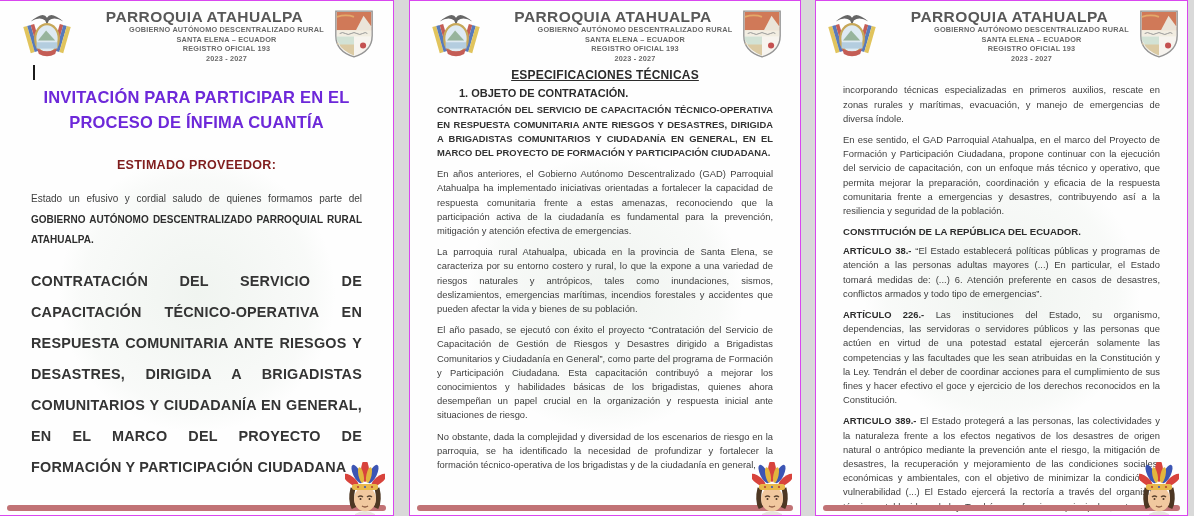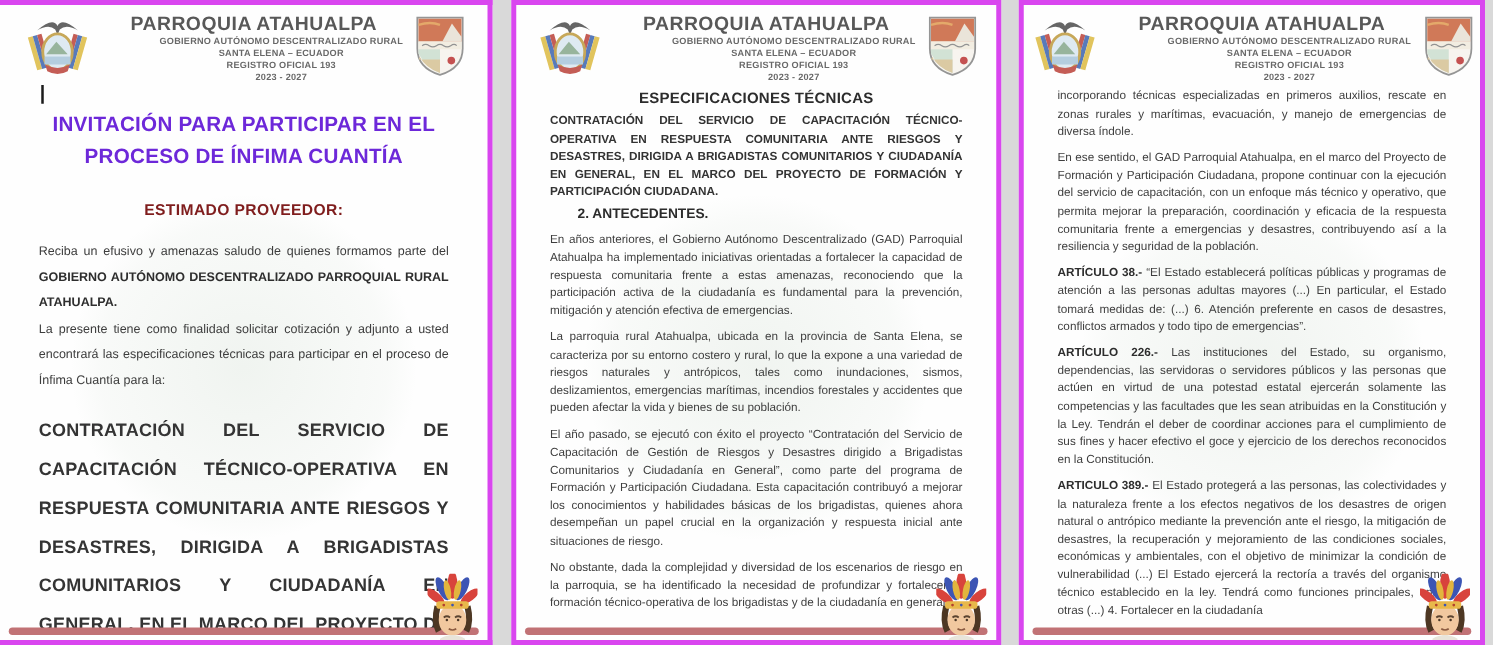--- a/index.html
+++ b/index.html
@@ -3,21 +3,21 @@
 <meta charset="utf-8">
 <style>
   html,body{margin:0;padding:0;}
   body{
     width:1194px;height:516px;overflow:hidden;
     background:#d9d9d9;
     font-family:"Liberation Sans", sans-serif;
   }
   .pages{display:flex;height:516px;align-items:stretch;}
   .page{
-    position:relative;background:#fefefe;border:4px solid #d946ef;
+    position:relative;background:#fefefe;border:1px solid #d946ef;
     box-sizing:border-box;flex-shrink:0;overflow:hidden;
   }
   .page-1{width:394px;border-left:none;}
   .page-2{width:392px;margin-left:15px;}
   .page-3{width:373px;margin-left:14px;}
 
   
   .doc-header{display:flex;align-items:flex-start;justify-content:center;gap:9px;padding-top:7px;opacity:.92;}
   .hdr-text{text-align:center;}
   .hdr-title{font-size:15.5px;font-weight:bold;color:#4a4a4a;line-height:17px;letter-spacing:.4px;}
@@ -39,27 +39,27 @@
   
   .cursor{position:absolute;left:33px;top:64px;width:2px;height:15px;background:#1b1b1b;}
   .inv-title{margin-top:22px;text-align:center;font-size:16.5px;font-weight:bold;color:#6d28d9;line-height:25px;letter-spacing:.2px;}
   .greeting{margin-top:23px;text-align:center;font-size:12.5px;font-weight:bold;color:#7f1d1d;letter-spacing:.3px;}
   .body1{margin-top:17px;}
   .body1 p{margin:0;font-size:10px;line-height:20.5px;text-align:justify;color:#3d3d3d;}
   .body1 b{color:#2e2e2e;}
   .contract{margin-top:15px;font-size:14.4px;font-weight:bold;line-height:31px;text-align:justify;color:#343434;letter-spacing:.2px;}
 
   
-  .sec-title{margin:5px 0 0 0;text-align:center;font-weight:bold;font-size:12px;color:#2c2c2c;letter-spacing:.2px;}
+  .sec-title{margin:5px 0 0 0;text-align:center;font-weight:bold;font-size:12px;color:#2c2c2c;letter-spacing:.2px;text-decoration:underline;}
   .h-num{margin:5px 0 0 0;padding-left:22px;font-weight:bold;font-size:11px;color:#2c2c2c;}
   .obj{margin:4px 0 0 0;font-weight:bold;font-size:9.4px;line-height:14.2px;text-align:justify;color:#333;}
   .bpar{font-size:9.4px;line-height:14.2px;text-align:justify;color:#3e3e3e;margin:7px 0 0 0;}
   .bpar .lbl{font-weight:bold;color:#2d2d2d;}
   .bold-line{margin:8px 0 0 0;font-weight:bold;font-size:9.6px;color:#2c2c2c;}
-  .first-par{margin-top:3px;}
+  .first-par{margin-top:20px;}
 
   
   .footer-line{position:absolute;left:7px;right:7px;bottom:4px;height:6px;border-radius:3px;background:var(--accent,#c17275);}
   .mascot{position:absolute;right:8px;bottom:-5px;z-index:3;}
 </style>
 </head>
 <body>
 
 <svg width="0" height="0" style="position:absolute">
   <defs>
@@ -136,22 +136,21 @@
           <use href="#crest"></use>
         </svg>
     </div>
 
     <div class="cursor"></div>
 
     <div class="content c-wide">
       <div class="inv-title">INVITACIÓN PARA PARTICIPAR EN EL PROCESO DE ÍNFIMA CUANTÍA</div>
       <div class="greeting">ESTIMADO PROVEEDOR:</div>
       <div class="body1">
-        <p><span>Reciba un efusivo y amenazas saludo de quienes formamos parte del</span><b> GOBIERNO AUTÓNOMO DESCENTRALIZADO PARROQUIAL RURAL ATAHUALPA.</b></p>
-        <p>La presente tiene como finalidad solicitar cotización y adjunto a usted encontrará las especificaciones técnicas para participar en el proceso de Ínfima Cuantía para la:</p>
+        <p><span>Estado un efusivo y cordial saludo de quienes formamos parte del</span><b> GOBIERNO AUTÓNOMO DESCENTRALIZADO PARROQUIAL RURAL ATAHUALPA.</b></p>
       </div>
       <div class="contract">CONTRATACIÓN DEL SERVICIO DE CAPACITACIÓN TÉCNICO-OPERATIVA EN RESPUESTA COMUNITARIA ANTE RIESGOS Y DESASTRES, DIRIGIDA A BRIGADISTAS COMUNITARIOS Y CIUDADANÍA EN GENERAL, EN EL MARCO DEL PROYECTO DE FORMACIÓN Y PARTICIPACIÓN CIUDADANA</div>
 
     </div>
 
     <div class="footer-line"></div>
     <svg class="mascot" width="40" height="58" viewBox="0 0 40 58">
         <use href="#mascot"></use>
       </svg>
   </div>
@@ -170,22 +169,22 @@
         <div class="hdr-sub">REGISTRO OFICIAL 193</div>
         <div class="hdr-sub">2023 - 2027</div>
       </div>
       <svg class="crest-icon" width="42" height="52" viewBox="0 0 44 54">
           <use href="#crest"></use>
         </svg>
     </div>
 
     <div class="content c-std">
       <p class="sec-title">ESPECIFICACIONES TÉCNICAS</p>
+      <p class="h-num">1. OBJETO DE CONTRATACIÓN.</p>
       <p class="obj">CONTRATACIÓN DEL SERVICIO DE CAPACITACIÓN TÉCNICO-OPERATIVA EN RESPUESTA COMUNITARIA ANTE RIESGOS Y DESASTRES, DIRIGIDA A BRIGADISTAS COMUNITARIOS Y CIUDADANÍA EN GENERAL, EN EL MARCO DEL PROYECTO DE FORMACIÓN Y PARTICIPACIÓN CIUDADANA.</p>
-      <p class="h-num">2. ANTECEDENTES.</p>
       <p class="bpar">En años anteriores, el Gobierno Autónomo Descentralizado (GAD) Parroquial Atahualpa ha implementado iniciativas orientadas a fortalecer la capacidad de respuesta comunitaria frente a estas amenazas, reconociendo que la participación activa de la ciudadanía es fundamental para la prevención, mitigación y atención efectiva de emergencias.</p>
       <p class="bpar">La parroquia rural Atahualpa, ubicada en la provincia de Santa Elena, se caracteriza por su entorno costero y rural, lo que la expone a una variedad de riesgos naturales y antrópicos, tales como inundaciones, sismos, deslizamientos, emergencias marítimas, incendios forestales y accidentes que pueden afectar la vida y bienes de su población.</p>
       <p class="bpar">El año pasado, se ejecutó con éxito el proyecto “Contratación del Servicio de Capacitación de Gestión de Riesgos y Desastres dirigido a Brigadistas Comunitarios y Ciudadanía en General”, como parte del programa de Formación y Participación Ciudadana. Esta capacitación contribuyó a mejorar los conocimientos y habilidades básicas de los brigadistas, quienes ahora desempeñan un papel crucial en la organización y respuesta inicial ante situaciones de riesgo.</p>
       <p class="bpar">No obstante, dada la complejidad y diversidad de los escenarios de riesgo en la parroquia, se ha identificado la necesidad de profundizar y fortalecer la formación técnico-operativa de los brigadistas y de la ciudadanía en general,</p>
     </div>
 
     <div class="footer-line"></div>
     <svg class="mascot" width="40" height="58" viewBox="0 0 40 58">
         <use href="#mascot"></use>
       </svg>
@@ -206,20 +205,21 @@
         <div class="hdr-sub">2023 - 2027</div>
       </div>
       <svg class="crest-icon" width="42" height="52" viewBox="0 0 44 54">
           <use href="#crest"></use>
         </svg>
     </div>
 
     <div class="content c-std">
       <p class="bpar first-par">incorporando técnicas especializadas en primeros auxilios, rescate en zonas rurales y marítimas, evacuación, y manejo de emergencias de diversa índole.</p>
       <p class="bpar">En ese sentido, el GAD Parroquial Atahualpa, en el marco del Proyecto de Formación y Participación Ciudadana, propone continuar con la ejecución del servicio de capacitación, con un enfoque más técnico y operativo, que permita mejorar la preparación, coordinación y eficacia de la respuesta comunitaria frente a emergencias y desastres, contribuyendo así a la resiliencia y seguridad de la población.</p>
+      <p class="bold-line">CONSTITUCIÓN DE LA REPÚBLICA DEL ECUADOR.</p>
       <p class="bpar"><span class="lbl">ARTÍCULO 38.-</span><span> “El Estado establecerá políticas públicas y programas de atención a las personas adultas mayores (...) En particular, el Estado tomará medidas de: (...) 6. Atención preferente en casos de desastres, conflictos armados y todo tipo de emergencias”.</span></p>
       <p class="bpar"><span class="lbl">ARTÍCULO 226.-</span><span> Las instituciones del Estado, su organismo, dependencias, las servidoras o servidores públicos y las personas que actúen en virtud de una potestad estatal ejercerán solamente las competencias y las facultades que les sean atribuidas en la Constitución y la Ley. Tendrán el deber de coordinar acciones para el cumplimiento de sus fines y hacer efectivo el goce y ejercicio de los derechos reconocidos en la Constitución.</span></p>
       <p class="bpar"><span class="lbl">ARTICULO 389.-</span><span> El Estado protegerá a las personas, las colectividades y la naturaleza frente a los efectos negativos de los desastres de origen natural o antrópico mediante la prevención ante el riesgo, la mitigación de desastres, la recuperación y mejoramiento de las condiciones sociales, económicas y ambientales, con el objetivo de minimizar la condición de vulnerabilidad (...) El Estado ejercerá la rectoría a través del organismo técnico establecido en la ley. Tendrá como funciones principales, entre otras (...) 4. Fortalecer en la ciudadanía</span></p>
     </div>
 
     <div class="footer-line"></div>
     <svg class="mascot" width="40" height="58" viewBox="0 0 40 58">
         <use href="#mascot"></use>
       </svg>
   </div>

